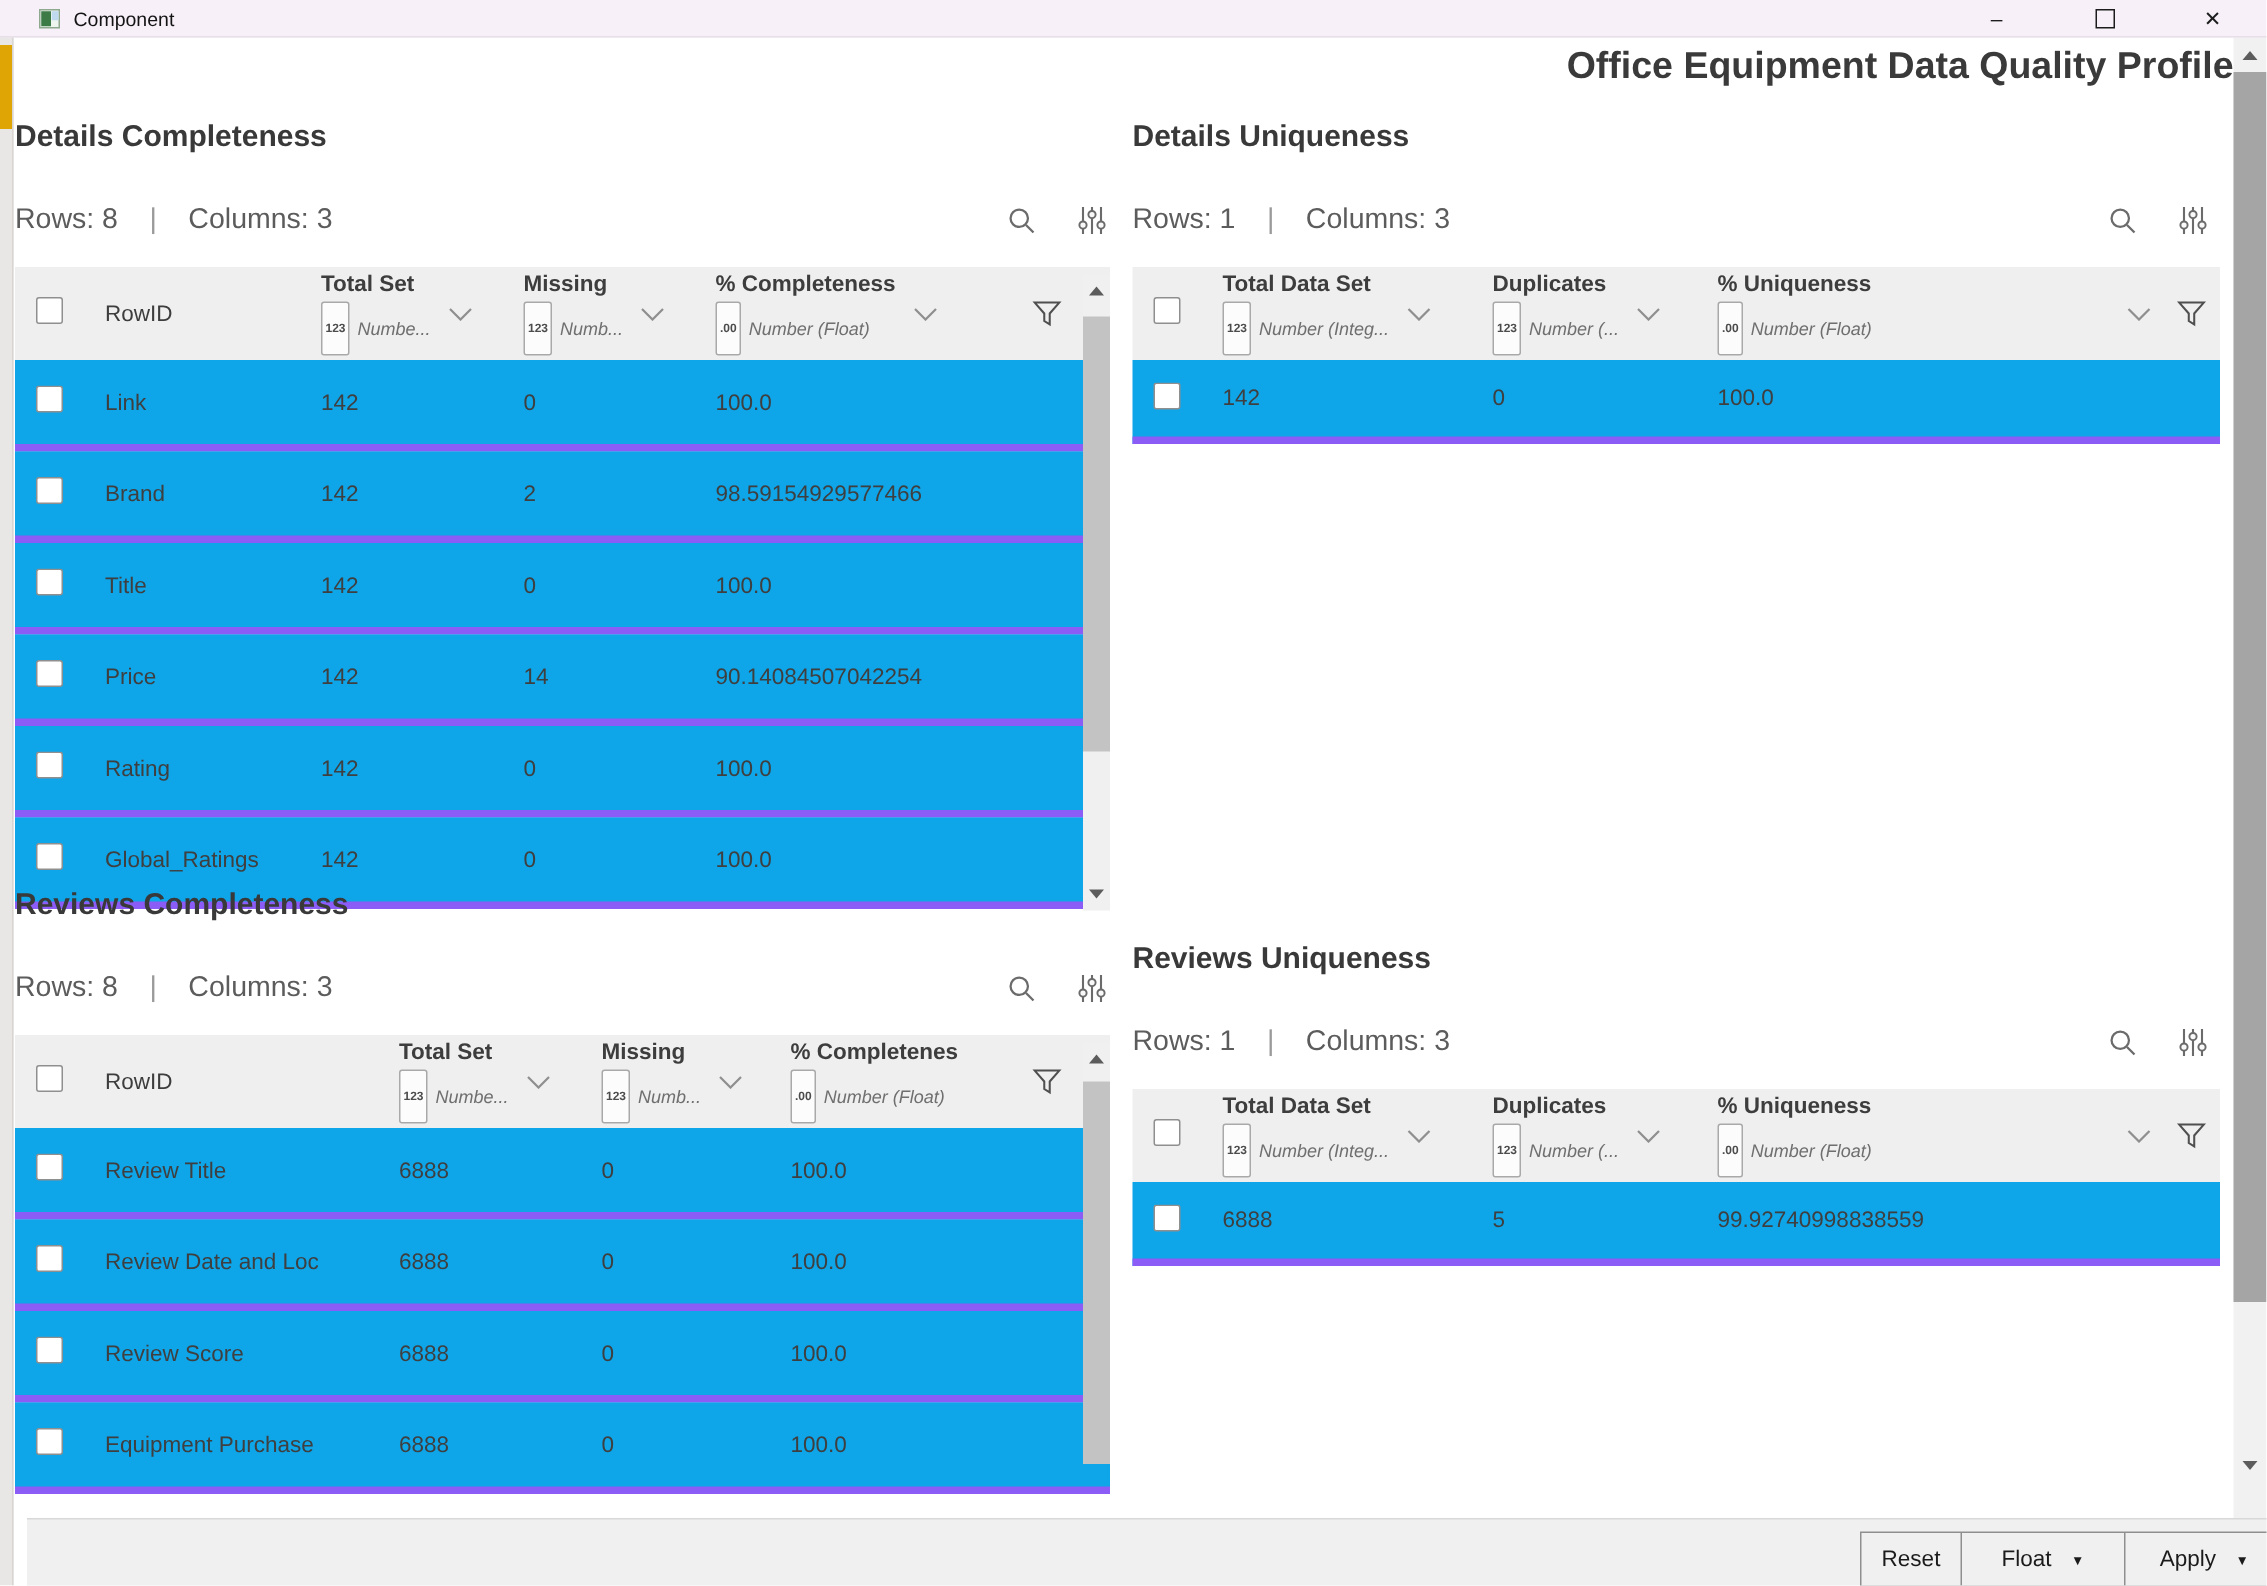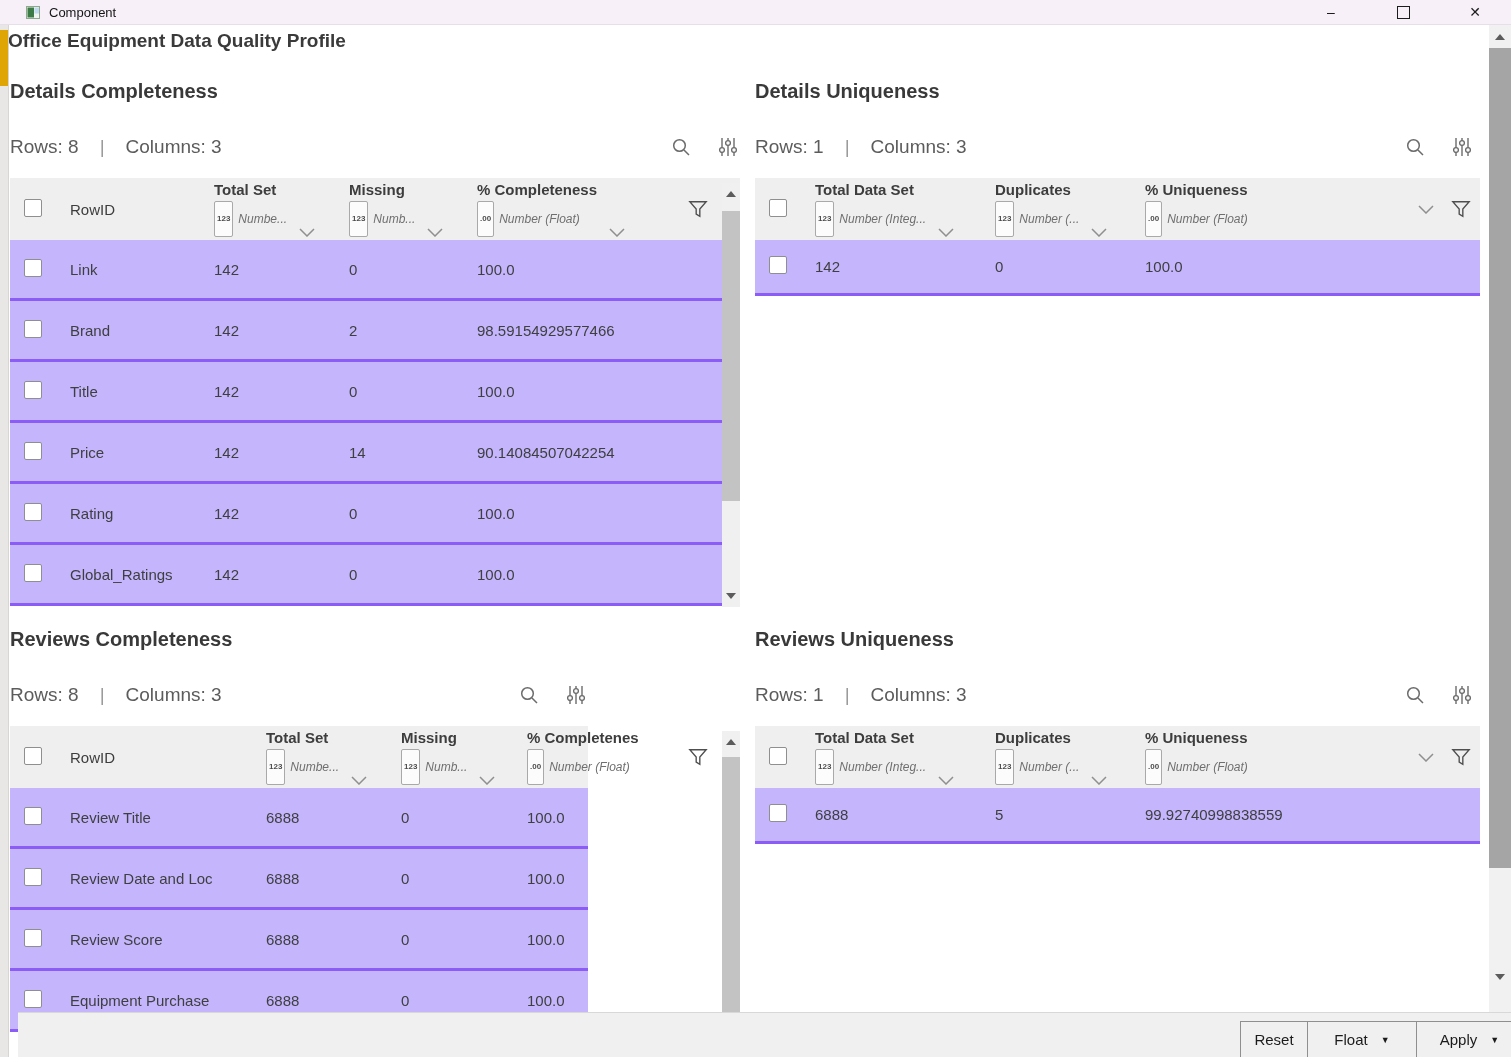--- a/index.html
+++ b/index.html
@@ -15,45 +15,45 @@
   .tb-btn{width:72px;height:24px;display:flex;align-items:center;justify-content:center;
           font-size:14px;color:#1c1c1c;cursor:default}
   .max-box{width:11px;height:11px;border:1px solid #1c1c1c}
 
   
   .sliver{position:absolute;left:0;top:24px;width:8px;height:1033px;background:#e9e7e5;
           border-right:1px solid #d8d5d3;z-index:1}
   .sliver-gold{position:absolute;left:0;top:6px;width:8px;height:56px;background:#dfa505}
 
   
-  .main-title{position:absolute;left:8px;top:30px;width:1481px;text-align:left;
-              font-size:19px;font-weight:700;color:#3a3a3a}
+  .main-title{position:absolute;left:8px;top:30px;width:1481px;text-align:right;
+              font-size:25px;font-weight:700;color:#3a3a3a}
 
   
   .panel{position:absolute}
   .p-head{position:absolute;left:0;top:0;font-size:20px;font-weight:700;color:#393939;white-space:nowrap}
   .p-meta{position:absolute;left:0;right:0;top:54px;height:26px;display:flex;align-items:center;
           font-size:19px;color:#5c5c5c}
   .meta-sep{margin:0 21px;color:#9a9a9a}
   .meta-icons{margin-left:auto;display:flex;align-items:center;gap:26px}
   .pad-r2{padding-right:2px}.pad-r8{padding-right:8px}
 
   
   .tbl{position:absolute;left:0;right:0;top:98px}
   .hrow{display:grid;height:62px;background:#efefef;align-items:center}
-  .drow{display:grid;height:61px;align-items:center;border-bottom:3px solid #8b5cf6;box-sizing:border-box;background:#c4b5fd}
+  .drow{display:grid;height:61px;align-items:center;border-bottom:5px solid #8b5cf6;box-sizing:border-box;background:#0ea5e9}
   .drow-u{height:56px}
   .t1 .hrow,.t1 .drow{grid-template-columns:56px 148px 135px 128px 202px 38px}
   .t3 .hrow,.t3 .drow{grid-template-columns:56px 200px 135px 126px 152px 38px}
   .t2 .hrow,.t2 .drow{grid-template-columns:60px 180px 150px 265px 32px 38px}
   .cell{font-size:15px;color:#3f3f3f;white-space:nowrap;overflow:hidden}
   .hcheck{padding-left:14px}
   .cname{padding-left:4px}
   .hname{padding-left:4px;font-size:15px;font-weight:400;color:#3d3d3d}
-  .hcol{display:flex;align-items:flex-end;gap:12px;overflow:visible}
+  .hcol{display:flex;align-items:center;gap:12px;overflow:visible}
   .hstack{display:flex;flex-direction:column;gap:3px;min-width:0}
   .ht{font-size:15px;font-weight:700;color:#3d3d3d;white-space:nowrap}
   .hsub{display:flex;align-items:center;gap:5px;font-size:12px;font-style:italic;color:#6f6f6f;white-space:nowrap}
   .badge{display:inline-block;border:1px solid #a9a9a9;border-radius:2px;background:#fcfcfc;color:#4c4c4c;
          font-size:8px;font-style:normal;font-weight:700;padding:13px 2px;line-height:1}
   .cb{width:18px;height:18px;border:1px solid #8f8f8f;border-radius:2px;background:#fff;display:inline-block;box-sizing:border-box}
   .hfilter{display:flex;align-items:center;justify-content:center}
   .chev-cell{display:flex;align-items:center;justify-content:center}
 
   
@@ -297,21 +297,21 @@
       <div class="cell hcheck"><span class="cb"></span></div>
       <div class="cell">142</div>
       <div class="cell">0</div>
       <div class="cell">100.0</div>
       <div class="cell"></div>
       <div class="cell"></div>
     </div>
   </div>
 </div>
 
-<div class="panel" style="left:10px;top:628px;width:578px;height:404px">
+<div class="panel" style="left:10px;top:592px;width:730px;height:404px">
   <div class="p-head">Reviews Completeness</div>
   <div class="p-meta">
     <span>Rows: 8</span>
     <span class="meta-sep">|</span>
     <span>Columns: 3</span>
     <span class="meta-icons pad-r2">
       <svg width="22" height="22" viewBox="0 0 22 22">
         <circle cx="9.5" cy="9.5" r="5.8" fill="none" stroke="#6b6b6b" stroke-width="1.5"></circle>
         <line x1="14" y1="14" x2="19" y2="19" stroke="#6b6b6b" stroke-width="1.5"></line>
       </svg>

